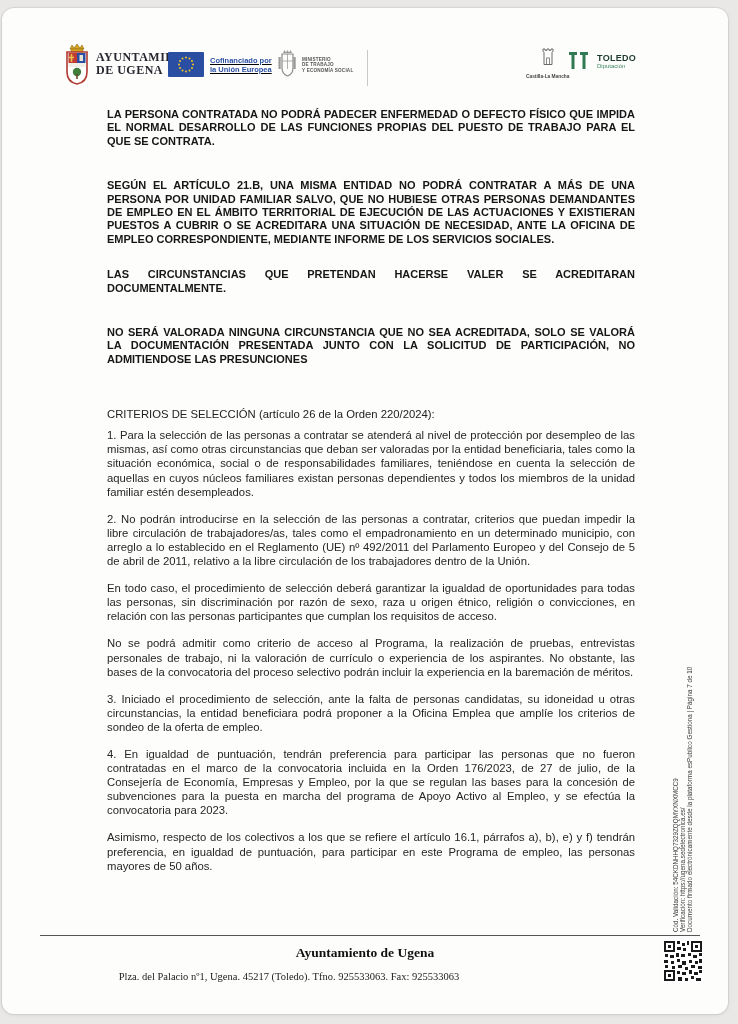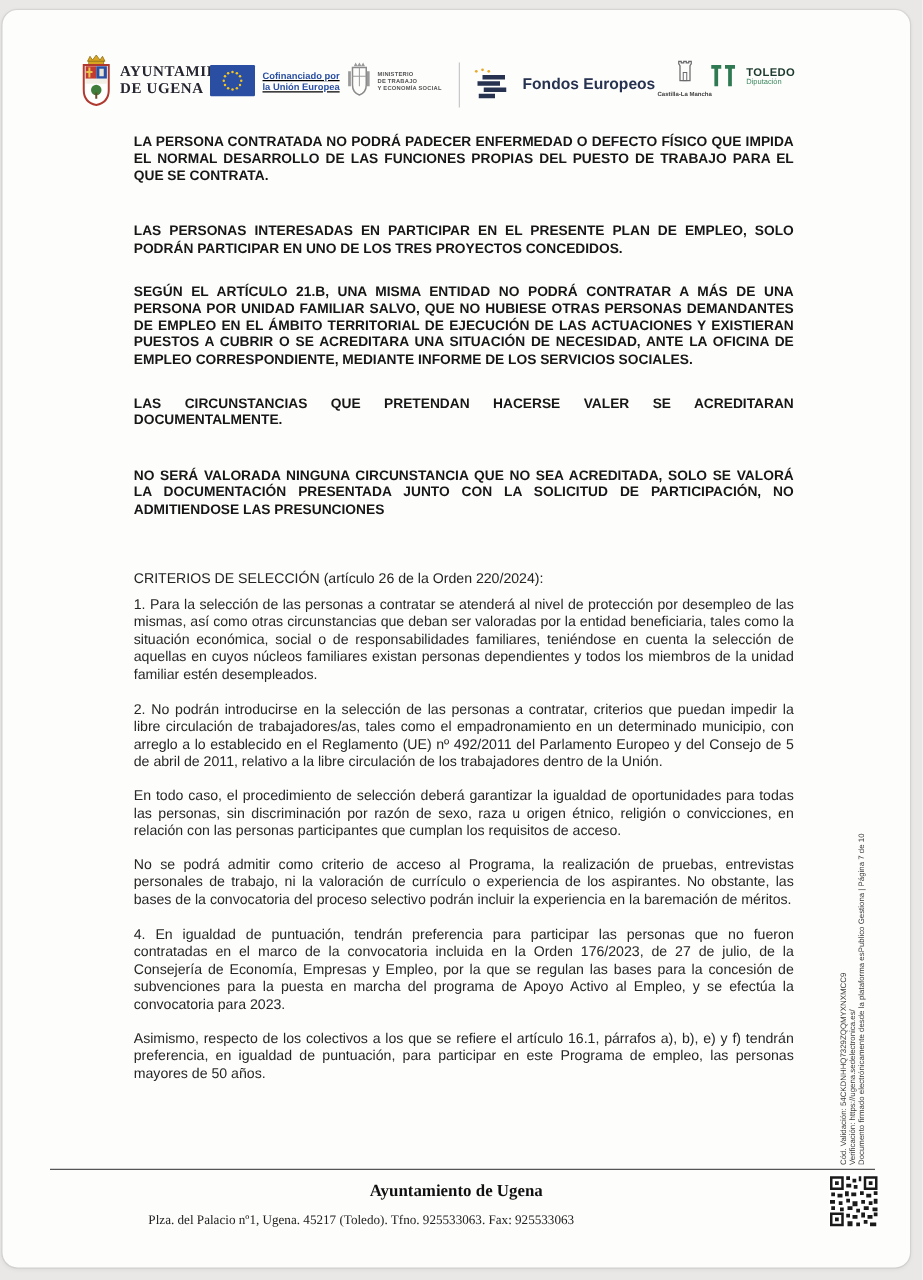--- a/index.html
+++ b/index.html
@@ -133,36 +133,20 @@
       </svg>
       <div class="min-text">
         <div>MINISTERIO</div>
         <div>DE TRABAJO</div>
         <div>Y ECONOMÍA SOCIAL</div>
       </div>
     </div>
 
     <div class="divider"></div>
 
-    <div class="logo fondos-logo">
-      <svg class="ico" width="32" height="26" viewBox="0 0 32 26">
-        <g fill="#e8a92a">
-          <circle cx="3" cy="3" r="1.1"></circle>
-            <circle cx="8" cy="1.8" r="1.1"></circle>
-            <circle cx="13" cy="3" r="1.1"></circle>
-        </g>
-        <g fill="#26324f">
-          <rect x="8" y="6" width="18" height="3.6"></rect>
-          <rect x="4" y="11" width="18" height="3.6"></rect>
-          <rect x="9" y="16" width="18" height="3.6"></rect>
-          <rect x="5" y="21" width="13" height="3.6"></rect>
-        </g>
-      </svg>
-      <div class="fondos-text">Fondos Europeos</div>
-    </div>
 
     <div class="logo clm-logo">
       <svg class="ico" width="18" height="26" viewBox="0 0 18 26">
         <path d="M4 5 v-2 h2 v1.3 h2 v-1.3 h2 v1.3 h2 v-1.3 h2 v2 l-1 1.5 v12 h-8 v-12 Z" fill="none" stroke="#6b6b6b" stroke-width="1"></path>
         <rect x="7.6" y="12" width="2.8" height="6.5" fill="none" stroke="#6b6b6b" stroke-width="0.8"></rect>
       </svg>
       <div class="clm-text">Castilla-La Mancha</div>
     </div>
 
     <div class="logo toledo-logo">
@@ -174,31 +158,31 @@
       </svg>
       <div class="toledo-text">
         <div class="toledo-name">TOLEDO</div>
         <div class="toledo-sub">Diputación</div>
       </div>
     </div>
   </div>
 
   <div class="content">
     <p class="bold wide">LA PERSONA CONTRATADA NO PODRÁ PADECER ENFERMEDAD O DEFECTO FÍSICO QUE IMPIDA EL NORMAL DESARROLLO DE LAS FUNCIONES PROPIAS DEL PUESTO DE TRABAJO PARA EL QUE SE CONTRATA.</p>
-    <p class="bold tight">LAS PERSONAS INTERESADAS EN PARTICIPAR EN EL PRESENTE PLAN DE EMPLEO, SOLO PODRÁN PARTICIPAR EN UNO DE LOS TRES PROYECTOS CONCEDIDOS.</p>
     <p class="bold tight">SEGÚN EL ARTÍCULO 21.B, UNA MISMA ENTIDAD NO PODRÁ CONTRATAR A MÁS DE UNA PERSONA POR UNIDAD FAMILIAR SALVO, QUE NO HUBIESE OTRAS PERSONAS DEMANDANTES DE EMPLEO EN EL ÁMBITO TERRITORIAL DE EJECUCIÓN DE LAS ACTUACIONES Y EXISTIERAN PUESTOS A CUBRIR O SE ACREDITARA UNA SITUACIÓN DE NECESIDAD, ANTE LA OFICINA DE EMPLEO CORRESPONDIENTE, MEDIANTE INFORME DE LOS SERVICIOS SOCIALES.</p>
     <p class="bold wide">LAS CIRCUNSTANCIAS QUE PRETENDAN HACERSE VALER SE ACREDITARAN DOCUMENTALMENTE.</p>
     <p class="bold last">NO SERÁ VALORADA NINGUNA CIRCUNSTANCIA QUE NO SEA ACREDITADA, SOLO SE VALORÁ LA DOCUMENTACIÓN PRESENTADA JUNTO CON LA SOLICITUD DE PARTICIPACIÓN, NO ADMITIENDOSE LAS PRESUNCIONES</p>
 
     <p class="heading">CRITERIOS DE SELECCIÓN (artículo 26 de la Orden 220/2024):</p>
 
     <p class="norm">1. Para la selección de las personas a contratar se atenderá al nivel de protección por desempleo de las mismas, así como otras circunstancias que deban ser valoradas por la entidad beneficiaria, tales como la situación económica, social o de responsabilidades familiares, teniéndose en cuenta la selección de aquellas en cuyos núcleos familiares existan personas dependientes y todos los miembros de la unidad familiar estén desempleados.</p>
     <p class="norm">2. No podrán introducirse en la selección de las personas a contratar, criterios que puedan impedir la libre circulación de trabajadores/as, tales como el empadronamiento en un determinado municipio, con arreglo a lo establecido en el Reglamento (UE) nº 492/2011 del Parlamento Europeo y del Consejo de 5 de abril de 2011, relativo a la libre circulación de los trabajadores dentro de la Unión.</p>
     <p class="norm">En todo caso, el procedimiento de selección deberá garantizar la igualdad de oportunidades para todas las personas, sin discriminación por razón de sexo, raza u origen étnico, religión o convicciones, en relación con las personas participantes que cumplan los requisitos de acceso.</p>
     <p class="norm">No se podrá admitir como criterio de acceso al Programa, la realización de pruebas, entrevistas personales de trabajo, ni la valoración de currículo o experiencia de los aspirantes. No obstante, las bases de la convocatoria del proceso selectivo podrán incluir la experiencia en la baremación de méritos.</p>
+    <p class="norm">3. Iniciado el procedimiento de selección, ante la falta de personas candidatas, su idoneidad u otras circunstancias, la entidad beneficiara podrá proponer a la Oficina Emplea que amplíe los criterios de sondeo de la oferta de empleo.</p>
     <p class="norm">4. En igualdad de puntuación, tendrán preferencia para participar las personas que no fueron contratadas en el marco de la convocatoria incluida en la Orden 176/2023, de 27 de julio, de la Consejería de Economía, Empresas y Empleo, por la que se regulan las bases para la concesión de subvenciones para la puesta en marcha del programa de Apoyo Activo al Empleo, y se efectúa la convocatoria para 2023.</p>
     <p class="norm">Asimismo, respecto de los colectivos a los que se refiere el artículo 16.1, párrafos a), b), e) y f) tendrán preferencia, en igualdad de puntuación, para participar en este Programa de empleo, las personas mayores de 50 años.</p>
   </div>
 
   <div class="footer-rule"></div>
   <div class="footer-title">Ayuntamiento de Ugena</div>
   <div class="footer-address">Plza. del Palacio nº1, Ugena. 45217 (Toledo). Tfno. 925533063. Fax: 925533063</div>
 </div>
 
 <div class="vstrip">

